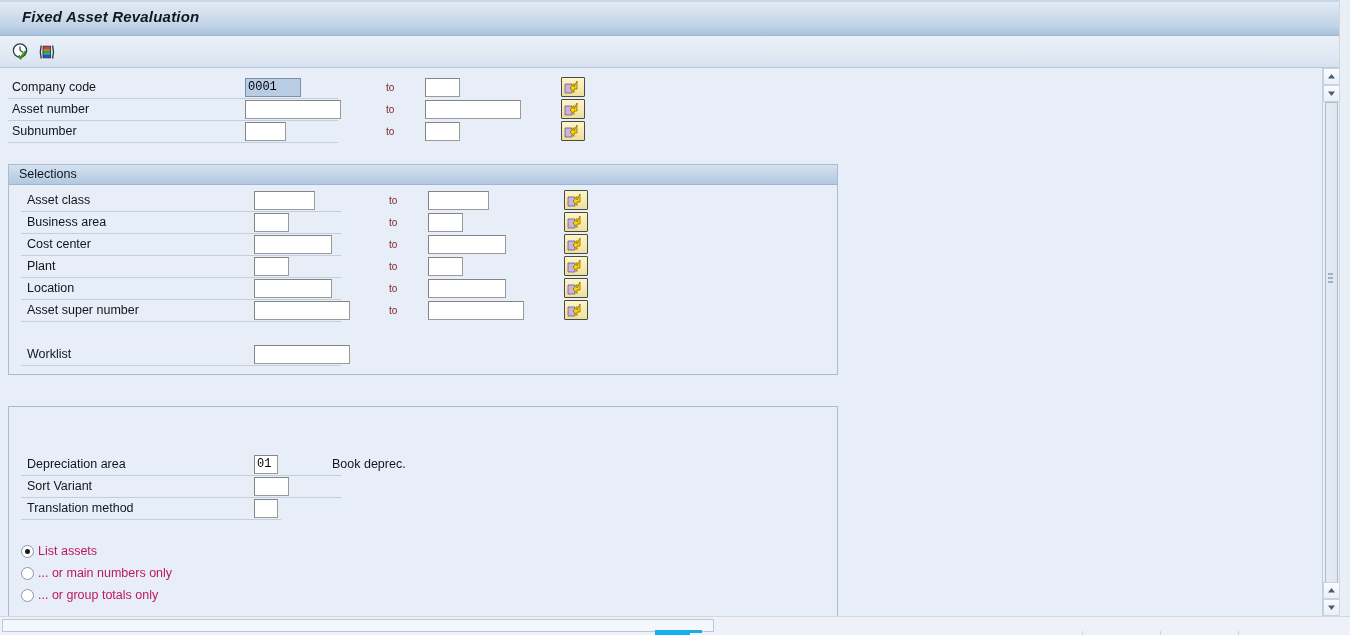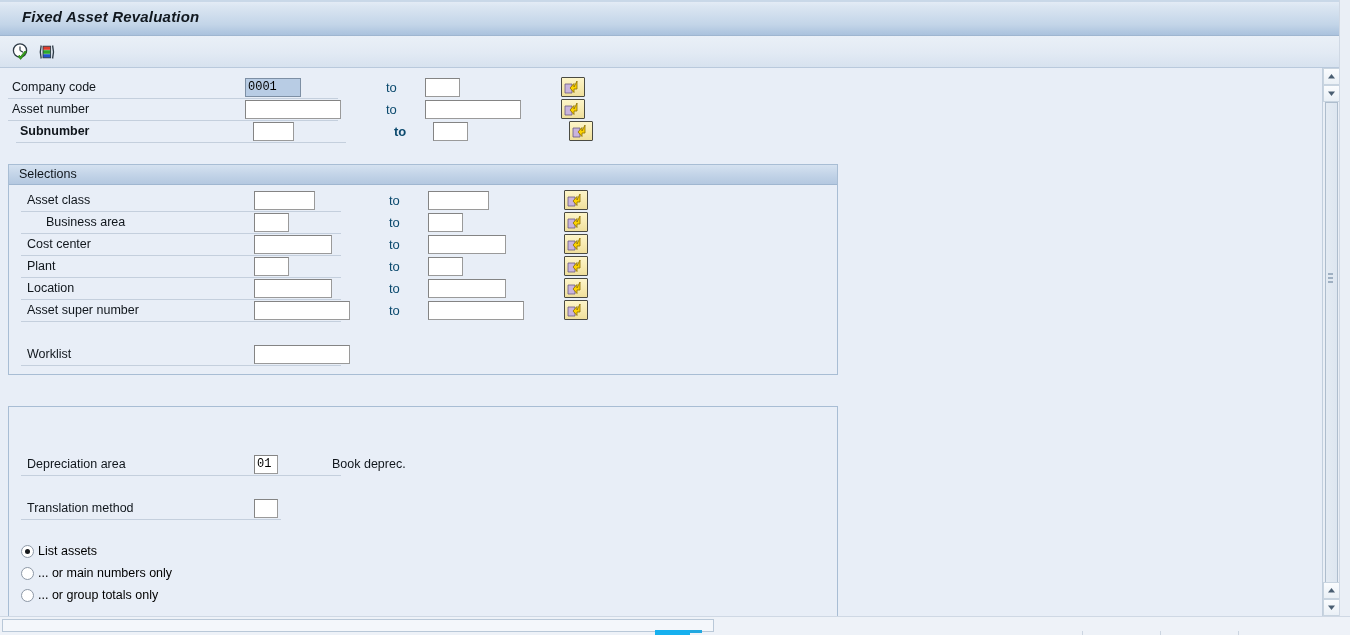--- a/index.html
+++ b/index.html
@@ -108,22 +108,22 @@
     white-space: nowrap;
     overflow: hidden;
   }
   .inp.sel {
     background: #b8cce4;
     border: 1px solid #7d8fa4;
     color: #000;
   }
   .to-lbl {
     position: absolute;
-    font-size: 13px;
-    color: #0c4a6e;
+    font-size: 10px;
+    color: #7f1d1d;
     line-height: 19px;
     height: 19px;
   }
 
   
   .msel {
     position: absolute;
     width: 24px; height: 20px;
     background: linear-gradient(to bottom,#fdf5c9 0%, #f7eab0 55%, #efdf9c 100%);
     border: 1px solid #4a4a42;
@@ -164,21 +164,21 @@
     position: relative;
     flex: 0 0 auto;
     margin-right: 4px;
   }
   .rdo.on::after {
     content: "";
     position: absolute; left: 3px; top: 3px;
     width: 5px; height: 5px; border-radius: 50%;
     background: #16181b;
   }
-  .rlabel { font-size: 12.5px; color: #000000; white-space: nowrap; }
+  .rlabel { font-size: 12.5px; color: #be185d; white-space: nowrap; }
 
   .plaintext {
     position: absolute;
     font-size: 12.5px;
     color: #10161c;
     white-space: nowrap;
   }
 
   
   .vsb {
@@ -303,21 +303,21 @@
         <div class="to-lbl" style="left:378px; top:1px;">to</div>
         <div class="inp" style="left:417px; top:1px; width:96px;"></div>
         <div class="msel" style="left:553px; top:0px;">
           <svg width="22" height="18" viewBox="0 0 22 18">
             <path d="M3 6 h7 v9 h-7 z" fill="#c9b4dd" stroke="#6b5a80" stroke-width="0.8"></path>
             <path d="M7 3 h8 v3 h3.5 l-4.5 4 -4.5 -4 h3.5 z" transform="translate(-1,1) rotate(90 12 7)" fill="#fcd200" stroke="#8a6d00" stroke-width="0.8"></path>
           </svg>
         </div>
       </div>
 
-      <div class="frow" style="left:16px; top:53px; width:990px;font-weight:bold;">
+      <div class="frow" style="left:8px; top:53px; width:990px;">
         <div class="flabel" style="left:4px;">Subnumber</div>
         <div class="rowline" style="left:0; top:21px; width:330px;"></div>
         <div class="inp" style="left:237px; top:1px; width:41px;"></div>
         <div class="to-lbl" style="left:378px; top:1px;">to</div>
         <div class="inp" style="left:417px; top:1px; width:35px;"></div>
         <div class="msel" style="left:553px; top:0px;">
           <svg width="22" height="18" viewBox="0 0 22 18">
             <path d="M3 6 h7 v9 h-7 z" fill="#c9b4dd" stroke="#6b5a80" stroke-width="0.8"></path>
             <path d="M7 3 h8 v3 h3.5 l-4.5 4 -4.5 -4 h3.5 z" transform="translate(-1,1) rotate(90 12 7)" fill="#fcd200" stroke="#8a6d00" stroke-width="0.8"></path>
           </svg>
@@ -338,21 +338,21 @@
         <div class="inp" style="left:409px; top:1px; width:61px;"></div>
         <div class="msel" style="left:545px; top:0px;">
           <svg width="22" height="18" viewBox="0 0 22 18">
             <path d="M3 6 h7 v9 h-7 z" fill="#c9b4dd" stroke="#6b5a80" stroke-width="0.8"></path>
             <path d="M7 3 h8 v3 h3.5 l-4.5 4 -4.5 -4 h3.5 z" transform="translate(-1,1) rotate(90 12 7)" fill="#fcd200" stroke="#8a6d00" stroke-width="0.8"></path>
           </svg>
         </div>
       </div>
 
       <div class="frow" style="left:10px; top:47px; width:800px;">
-        <div class="flabel" style="left:8px;margin-left:19px;">Business area</div>
+        <div class="flabel" style="left:8px;">Business area</div>
         <div class="rowline" style="left:2px; top:21px; width:320px;"></div>
         <div class="inp" style="left:235px; top:1px; width:35px;"></div>
         <div class="to-lbl" style="left:370px; top:1px;">to</div>
         <div class="inp" style="left:409px; top:1px; width:35px;"></div>
         <div class="msel" style="left:545px; top:0px;">
           <svg width="22" height="18" viewBox="0 0 22 18">
             <path d="M3 6 h7 v9 h-7 z" fill="#c9b4dd" stroke="#6b5a80" stroke-width="0.8"></path>
             <path d="M7 3 h8 v3 h3.5 l-4.5 4 -4.5 -4 h3.5 z" transform="translate(-1,1) rotate(90 12 7)" fill="#fcd200" stroke="#8a6d00" stroke-width="0.8"></path>
           </svg>
         </div>
@@ -424,20 +424,25 @@
     <div class="groupbox" style="left:8px; top:338px; width:830px; height:282px;">
 
 
       <div class="frow" style="left:10px; top:47px; width:800px;">
         <div class="flabel" style="left:8px;">Depreciation area</div>
         <div class="rowline" style="left:2px; top:21px; width:320px;"></div>
         <div class="inp" style="left:235px; top:1px; width:24px;">01</div>
         <div class="plaintext" style="left:313px; top:3px;">Book deprec.</div>
       </div>
 
+      <div class="frow" style="left:10px; top:69px; width:800px;">
+        <div class="flabel" style="left:8px;">Sort Variant</div>
+        <div class="rowline" style="left:2px; top:21px; width:320px;"></div>
+        <div class="inp" style="left:235px; top:1px; width:35px;"></div>
+      </div>
 
       <div class="frow" style="left:10px; top:91px; width:800px;">
         <div class="flabel" style="left:8px;">Translation method</div>
         <div class="rowline" style="left:2px; top:21px; width:260px;"></div>
         <div class="inp" style="left:235px; top:1px; width:24px;"></div>
       </div>
 
       <div>
         <div class="radio-row" style="left:12px; top:135px;">
           <span class="rdo on"></span>

